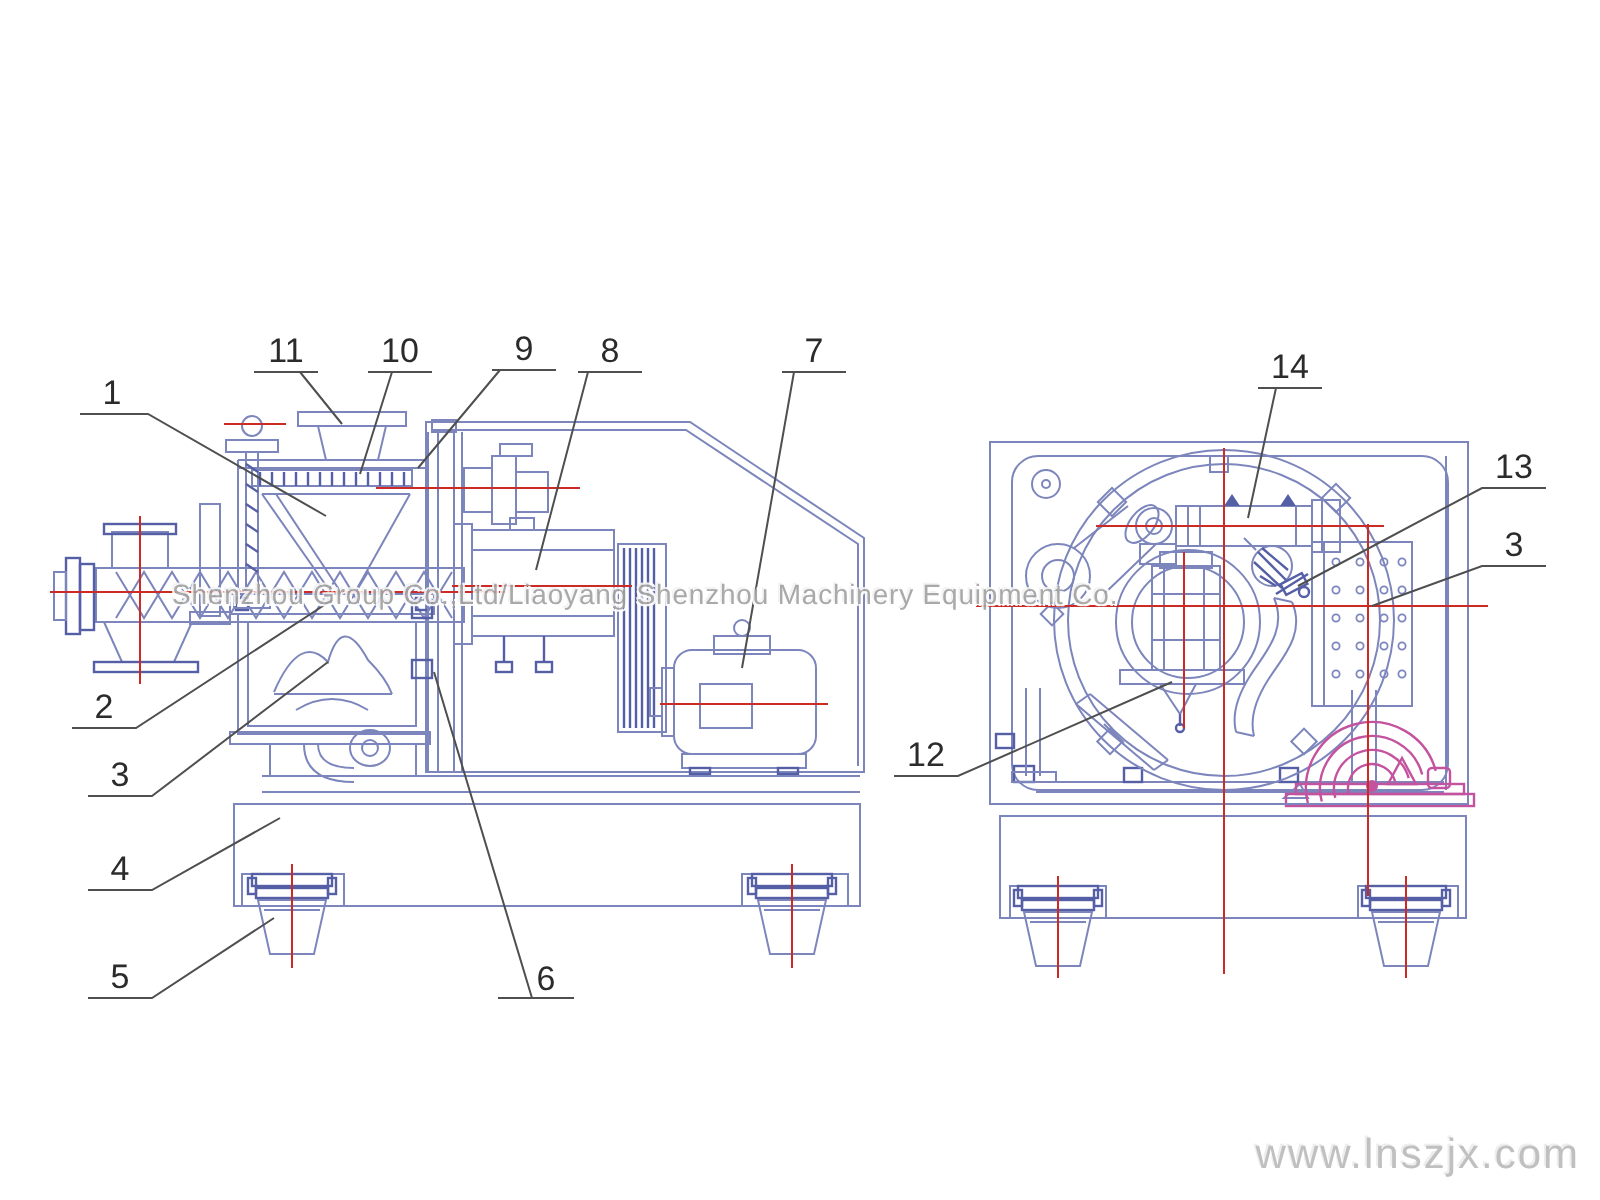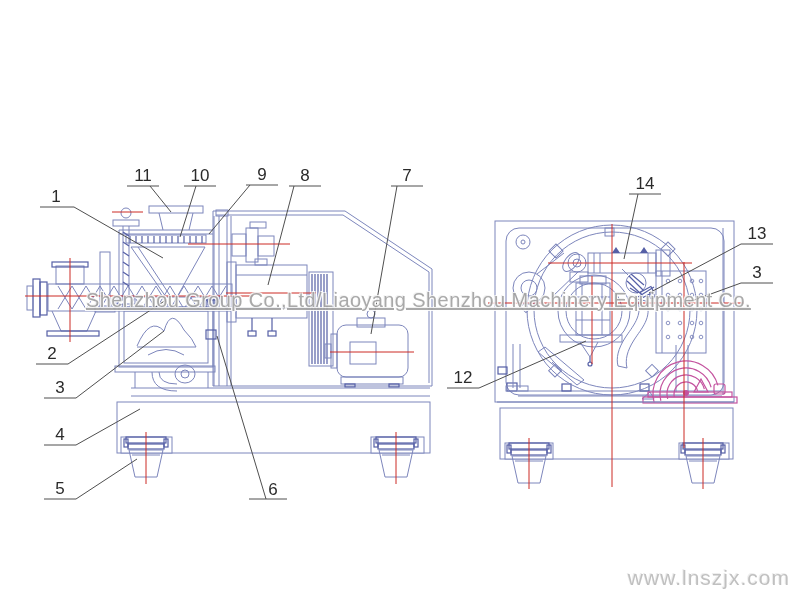--- a/index.html
+++ b/index.html
@@ -10,23 +10,23 @@
   .bld{stroke:var(--line-dark,#555fa6);fill:none;stroke-width:1.2;}
   .blf{fill:#fff;stroke:var(--line,#7d86bc);stroke-width:1;}
   .dkf{fill:var(--line-dark,#555fa6);stroke:none;}
   .rd{stroke:var(--centerline,#cc2b25);fill:none;stroke-width:1;}
   .pk{stroke:var(--accent,#c4539f);fill:none;stroke-width:1.2;}
   .pkf{fill:var(--accent,#c4539f);stroke:none;}
   .ld{stroke:var(--leader,#4f4f4f);fill:none;stroke-width:1;}
   .lbl{fill:var(--label,#2b2b2b);font:17px "Liberation Sans",sans-serif;text-anchor:middle;}
   .dot{stroke:var(--line,#7d86bc);fill:none;stroke-width:0.9;}
   .watermark{position:absolute;left:86px;top:289px;width:640px;white-space:nowrap;
-     font-size:20px;letter-spacing:.4px;color:var(--watermark,#a2a2a2);opacity:.92;
+     font-size:14px;letter-spacing:.4px;color:var(--watermark,#a2a2a2);opacity:.92;
      text-shadow:1px 1px 0 #ffffff,-1px -1px 0 #f2f2f2,1px -1px 0 #fff,-1px 1px 0 #fff;
-     pointer-events:none;text-decoration:underline;}
+     pointer-events:none;}
   .website{position:absolute;right:10px;top:566px;font-size:21px;letter-spacing:1px;
      color:var(--website,#c0c0c0);text-shadow:1px 1px 0 #ffffff,-1px -1px 0 #eee;margin-left:11px;}
 </style>
 </head>
 <body>
 
 <div class="canvas">
 
 <svg width="800" height="600" viewBox="0 0 800 600">
 

